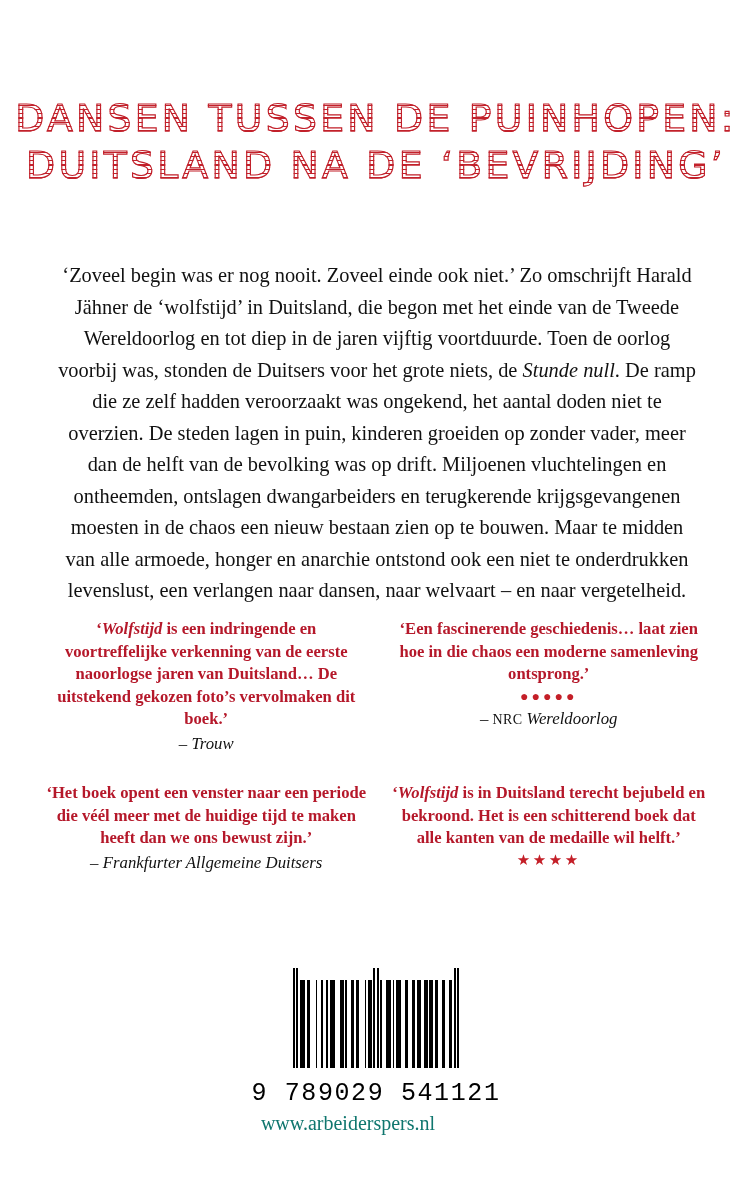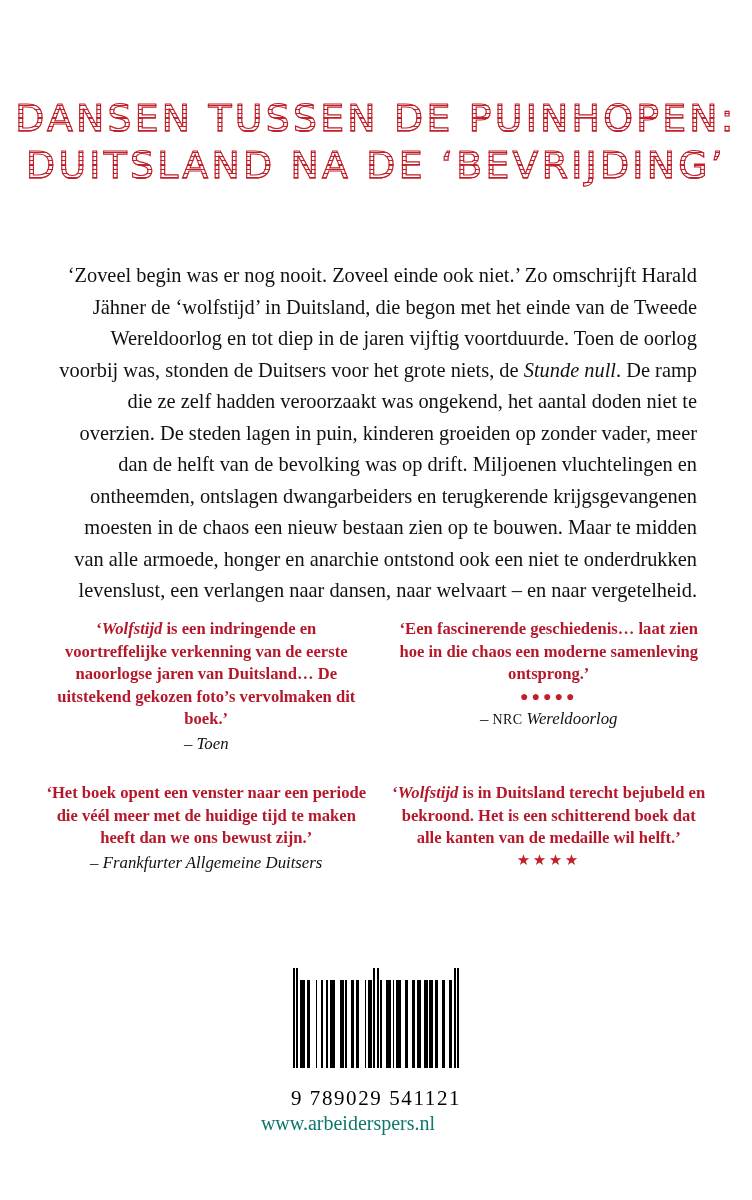--- a/index.html
+++ b/index.html
@@ -54,21 +54,21 @@
 
   
   .blurb {
     position: absolute;
     top: 240px;
     left: 57px;
     width: 640px;
     font-size: 20.4px;
     line-height: 31.5px;
     color: #111111;
-    text-align: right;
+    text-align: center;
     hyphens: manual;
   }
   .blurb em { font-style: italic; }
 
   
   .quotes {
     position: absolute;
     top: 618px;
     left: 45px;
     width: 665px;
@@ -124,25 +124,25 @@
     height: 100px;
   }
   .barcode-bars i {
     display: block;
     background: #000000;
     height: 100%;
   }
   .barcode-bars i.short { height: 88%; }
   .barcode-bars i.gap { background: transparent; }
   .barcode-digits {
-    font-family: Liberation Serif, serif;
-    font-size: 21px;
+    font-family: Liberation Mono, monospace;
+    font-size: 25px;
     letter-spacing: 1.6px;
     color: #000000;
-    margin-top: 18px;
+    margin-top: 11px;
   }
 
   
   .website {
     position: absolute;
     top: 1112px;
     left: 0;
     width: 696px;
     text-align: center;
     font-size: 20px;
@@ -158,21 +158,21 @@
     <div class="title-line">Dansen tussen de puinhopen:</div>
     <div class="title-line">Duitsland na de ‘bevrijding’</div>
   </div>
 
   <p class="blurb"><span>‘Zoveel begin was er nog nooit. Zoveel einde ook niet.’ Zo omschrijft Harald Jähner de ‘wolfstijd’ in Duitsland, die begon met het einde van de Tweede Wereldoorlog en tot diep in de jaren vijftig voortduurde. Toen de oorlog voorbij was, stonden de Duitsers voor het grote niets, de </span><em>Stunde null</em><span>. De ramp die ze zelf hadden veroorzaakt was ongekend, het aantal doden niet te overzien. De steden lagen in puin, kinderen groeiden op zonder vader, meer dan de helft van de bevolking was op drift. Miljoenen vluchtelingen en ontheemden, ontslagen dwangarbeiders en terugkerende krijgsgevangenen moesten in de chaos een nieuw bestaan zien op te bouwen. Maar te midden van alle armoede, honger en anarchie ontstond ook een niet te onderdrukken levenslust, een verlangen naar dansen, naar welvaart – en naar vergetelheid.</span></p>
 
   <div class="quotes">
 
     <div class="quote">
       <div class="quote-text"><span>‘</span><em>Wolfstijd</em><span> is een indringende en voortreffelijke verkenning van de eerste naoorlogse jaren van Duitsland… De uitstekend gekozen foto’s vervolmaken dit boek.’</span></div>
-      <div class="attribution"><span>– </span><span class="smallcaps"></span><span>Toen</span></div>
+      <div class="attribution"><span>– </span><span class="smallcaps"></span><span>Trouw</span></div>
     </div>
 
     <div class="quote">
       <div class="quote-text"><span>‘</span><em></em><span>Een fascinerende geschiedenis… laat zien hoe in die chaos een moderne samenleving ontsprong.’</span></div>
       <div class="rating dots">●●●●●</div>
       <div class="attribution"><span>– </span><span class="smallcaps">NRC </span><span>Wereldoorlog</span></div>
     </div>
 
     <div class="quote">
       <div class="quote-text"><span>‘</span><em></em><span>Het boek opent een venster naar een periode die véél meer met de huidige tijd te maken heeft dan we ons bewust zijn.’</span></div>

